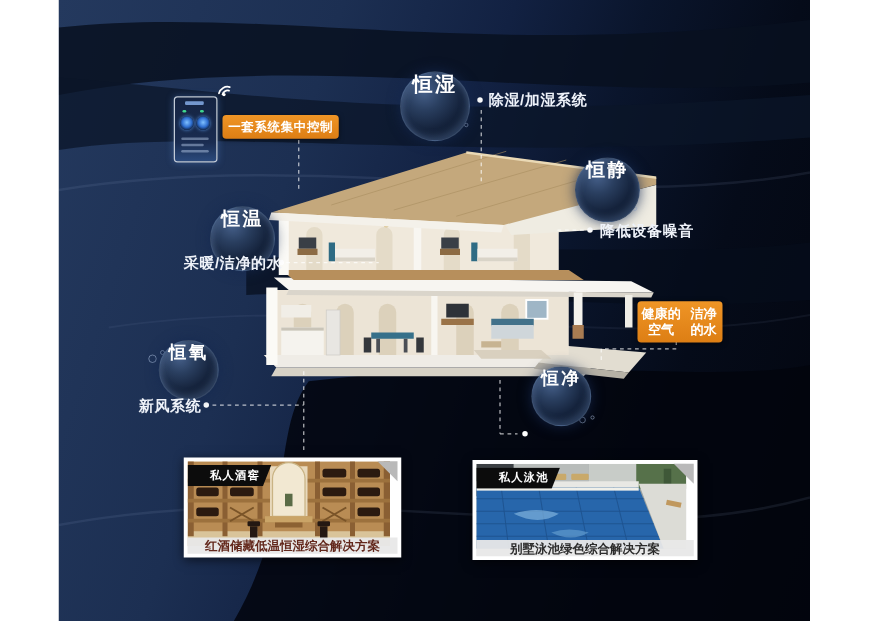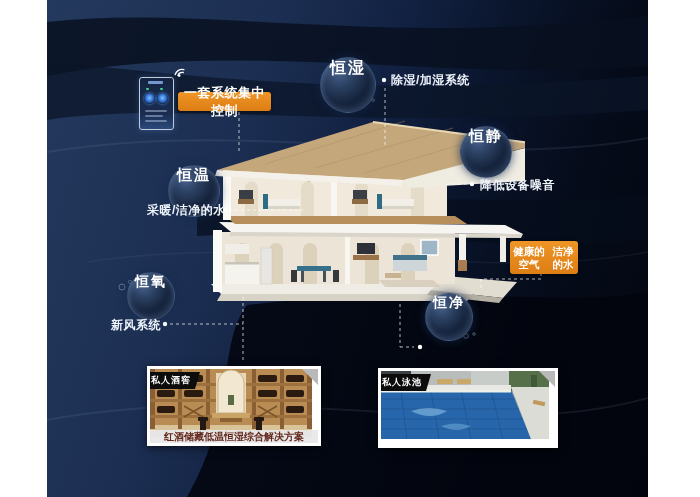--- a/index.html
+++ b/index.html
@@ -21,21 +21,21 @@
          background:radial-gradient(circle at 50% 45%,#7fc0ff 0%,#2f6fd0 45%,#102548 75%);
          box-shadow:0 0 3px rgba(100,170,255,.8);}
   .phone .dial.d1{left:4px}.phone .dial.d2{left:17px}
   .phone .row{position:absolute;left:5px;height:2px;background:rgba(190,210,240,.45);border-radius:1px;}
   .phone .r1{top:32px;width:22px}.phone .r2{top:37px;width:18px}.phone .r3{top:42px;width:22px}
 
   
   .tag-orange{position:absolute;background:linear-gradient(180deg,#ef9526,#dd7e14);color:#fff;
         font-weight:bold;display:flex;align-items:center;justify-content:center;text-align:center;
         border-radius:3px;box-shadow:0 1px 4px rgba(0,0,0,.5);}
-  .ctrl-label{left:178px;top:92px;width:93px;height:19px;font-size:13px;letter-spacing:.5px;}
+  .ctrl-label{left:178px;top:92px;width:93px;height:19px;font-size:10px;letter-spacing:.5px;}
   .callout{left:510px;top:241px;width:68px;height:33px;font-size:10.5px;line-height:13px;flex-direction:row;}
 
   
   .bubble{position:absolute;border-radius:50%;display:flex;align-items:flex-start;justify-content:center;
         color:#fff;font-weight:bold;letter-spacing:2px;
         background:radial-gradient(circle at 34% 28%,#46608a 0%,#2a3f60 28%,#15233c 58%,#0a1322 100%);
         box-shadow:inset -2px -3px 6px rgba(130,170,230,.25), inset 2px 3px 5px rgba(160,190,240,.18),
                    0 0 10px rgba(20,40,80,.8);
         border:1px solid rgba(130,160,205,.35);}
   .b-hengshi{left:320px;top:57px;width:54px;height:54px;font-size:16px;}
@@ -51,21 +51,21 @@
   .n-4{left:111px;top:317px;}
   .n-5{left:428px;top:340px;}
 
   
   .card{position:absolute;background:#ffffff;padding:3px;box-shadow:0 2px 8px rgba(0,0,0,.6);}
   .card-wine{left:147px;top:366px;width:168px;height:74px;}
   .card-pool{left:378px;top:368px;width:174px;height:74px;}
   .card .photo{position:relative;width:100%;height:100%;overflow:hidden;}
   .card .photo svg{display:block;}
   .card-tag{position:absolute;left:3px;top:6px;background:#0c0c0c;color:#fff;font-size:9px;font-weight:bold;
-        letter-spacing:1px;padding:2px 9px 2px 1px;clip-path:polygon(0 0,100% 0,90% 100%,0 100%);z-index:3;}
+        letter-spacing:1px;padding:2px 9px 2px 18px;clip-path:polygon(0 0,100% 0,90% 100%,0 100%);z-index:3;}
   .ribbon{position:absolute;right:3px;top:3px;width:0;height:0;border-left:16px solid transparent;
         border-top:16px solid #b9b9b9;z-index:3;}
   .caption{position:absolute;left:3px;right:3px;bottom:3px;height:13px;background:rgba(232,232,232,.95);
         display:flex;align-items:center;justify-content:center;font-size:10px;font-weight:bold;z-index:3;}
   .cap-wine{color:#63281c;}
   .cap-pool{color:#2d2d2d;}
 
   .house{position:absolute;left:205px;top:112px;}
   .wifi{position:absolute;left:171px;top:63px;}
 </style>
@@ -331,14 +331,15 @@
         </g>
         <path d="M30,40 q18,-6 36,0 q-16,10 -36,0 Z" fill="#7fb2dd" opacity="0.7"></path>
         <path d="M60,55 q14,-5 30,0 q-14,8 -30,0 Z" fill="#6aa3d4" opacity="0.6"></path>
         <path d="M130,16 L168,16 L168,68 L150,68 Z" fill="#dcdcd6"></path>
         <rect x="152" y="30" width="12" height="4" transform="rotate(12 158 32)" fill="#c0985e"></rect>
         <rect x="0" y="19" width="130" height="2.5" fill="#f0f0ea"></rect>
       </svg>
     </div>
     <div class="card-tag">私人泳池</div>
     <div class="ribbon"></div>
+    <div class="caption cap-pool">别墅泳池绿色综合解决方案</div>
   </div>
 </div>
 
 </body></html>

